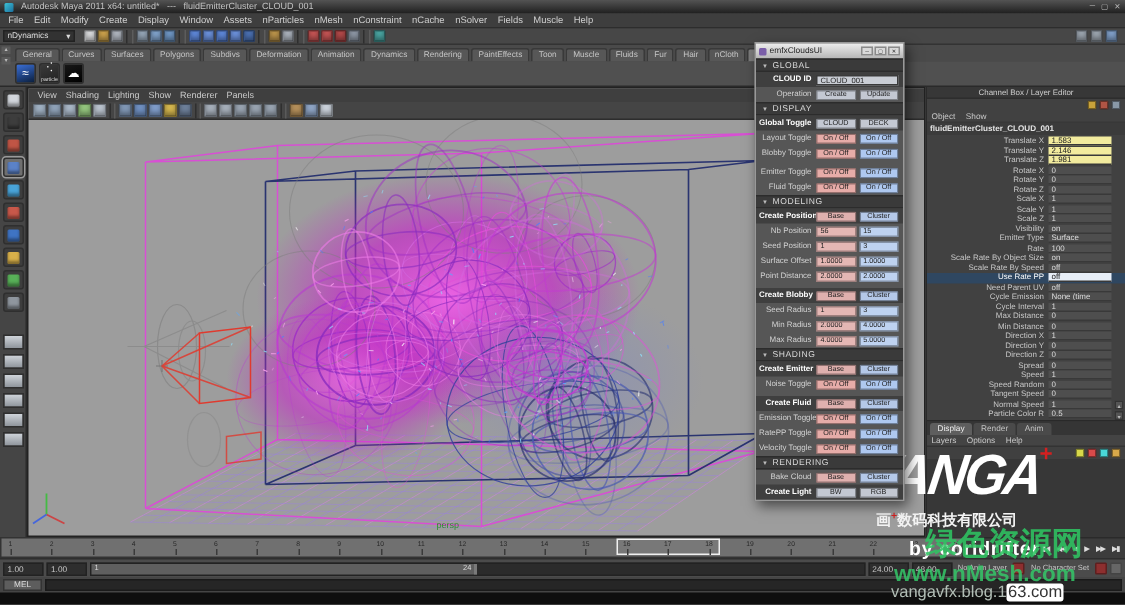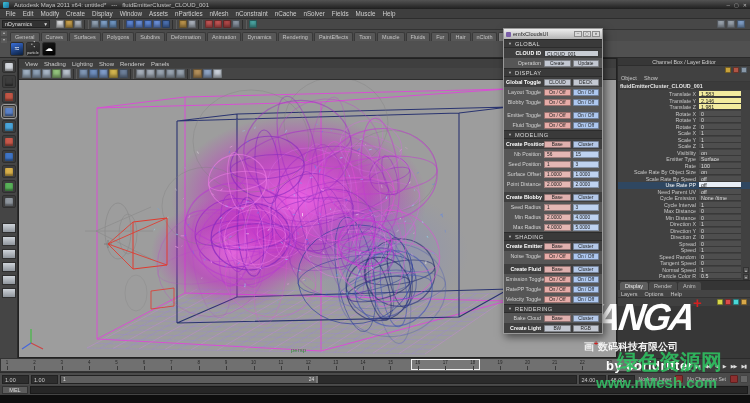--- a/index.html
+++ b/index.html
@@ -1048,14 +1048,15 @@
         </div>
       </div>
   </div>
 
   <div class="wm" id="wm-logo"><span>VANGA</span></div>
   <div class="wm" id="wm-logo-plus">+</div>
   <div class="wm" id="wm-sub"><span>画</span><span class="red-plus">+</span><span>数码科技有限公司</span></div>
   <div class="wm" id="wm-by">by coridrifter</div>
   <div class="wm" id="wm-green1">绿色资源网</div>
   <div class="wm" id="wm-green2">www.nMesh.com</div>
+  <div class="wm" id="wm-blog"><span>vangavfx.blog.1</span><span id="wm-blog-tail">63.com</span></div>
 
 </div>
 
 </body></html>

